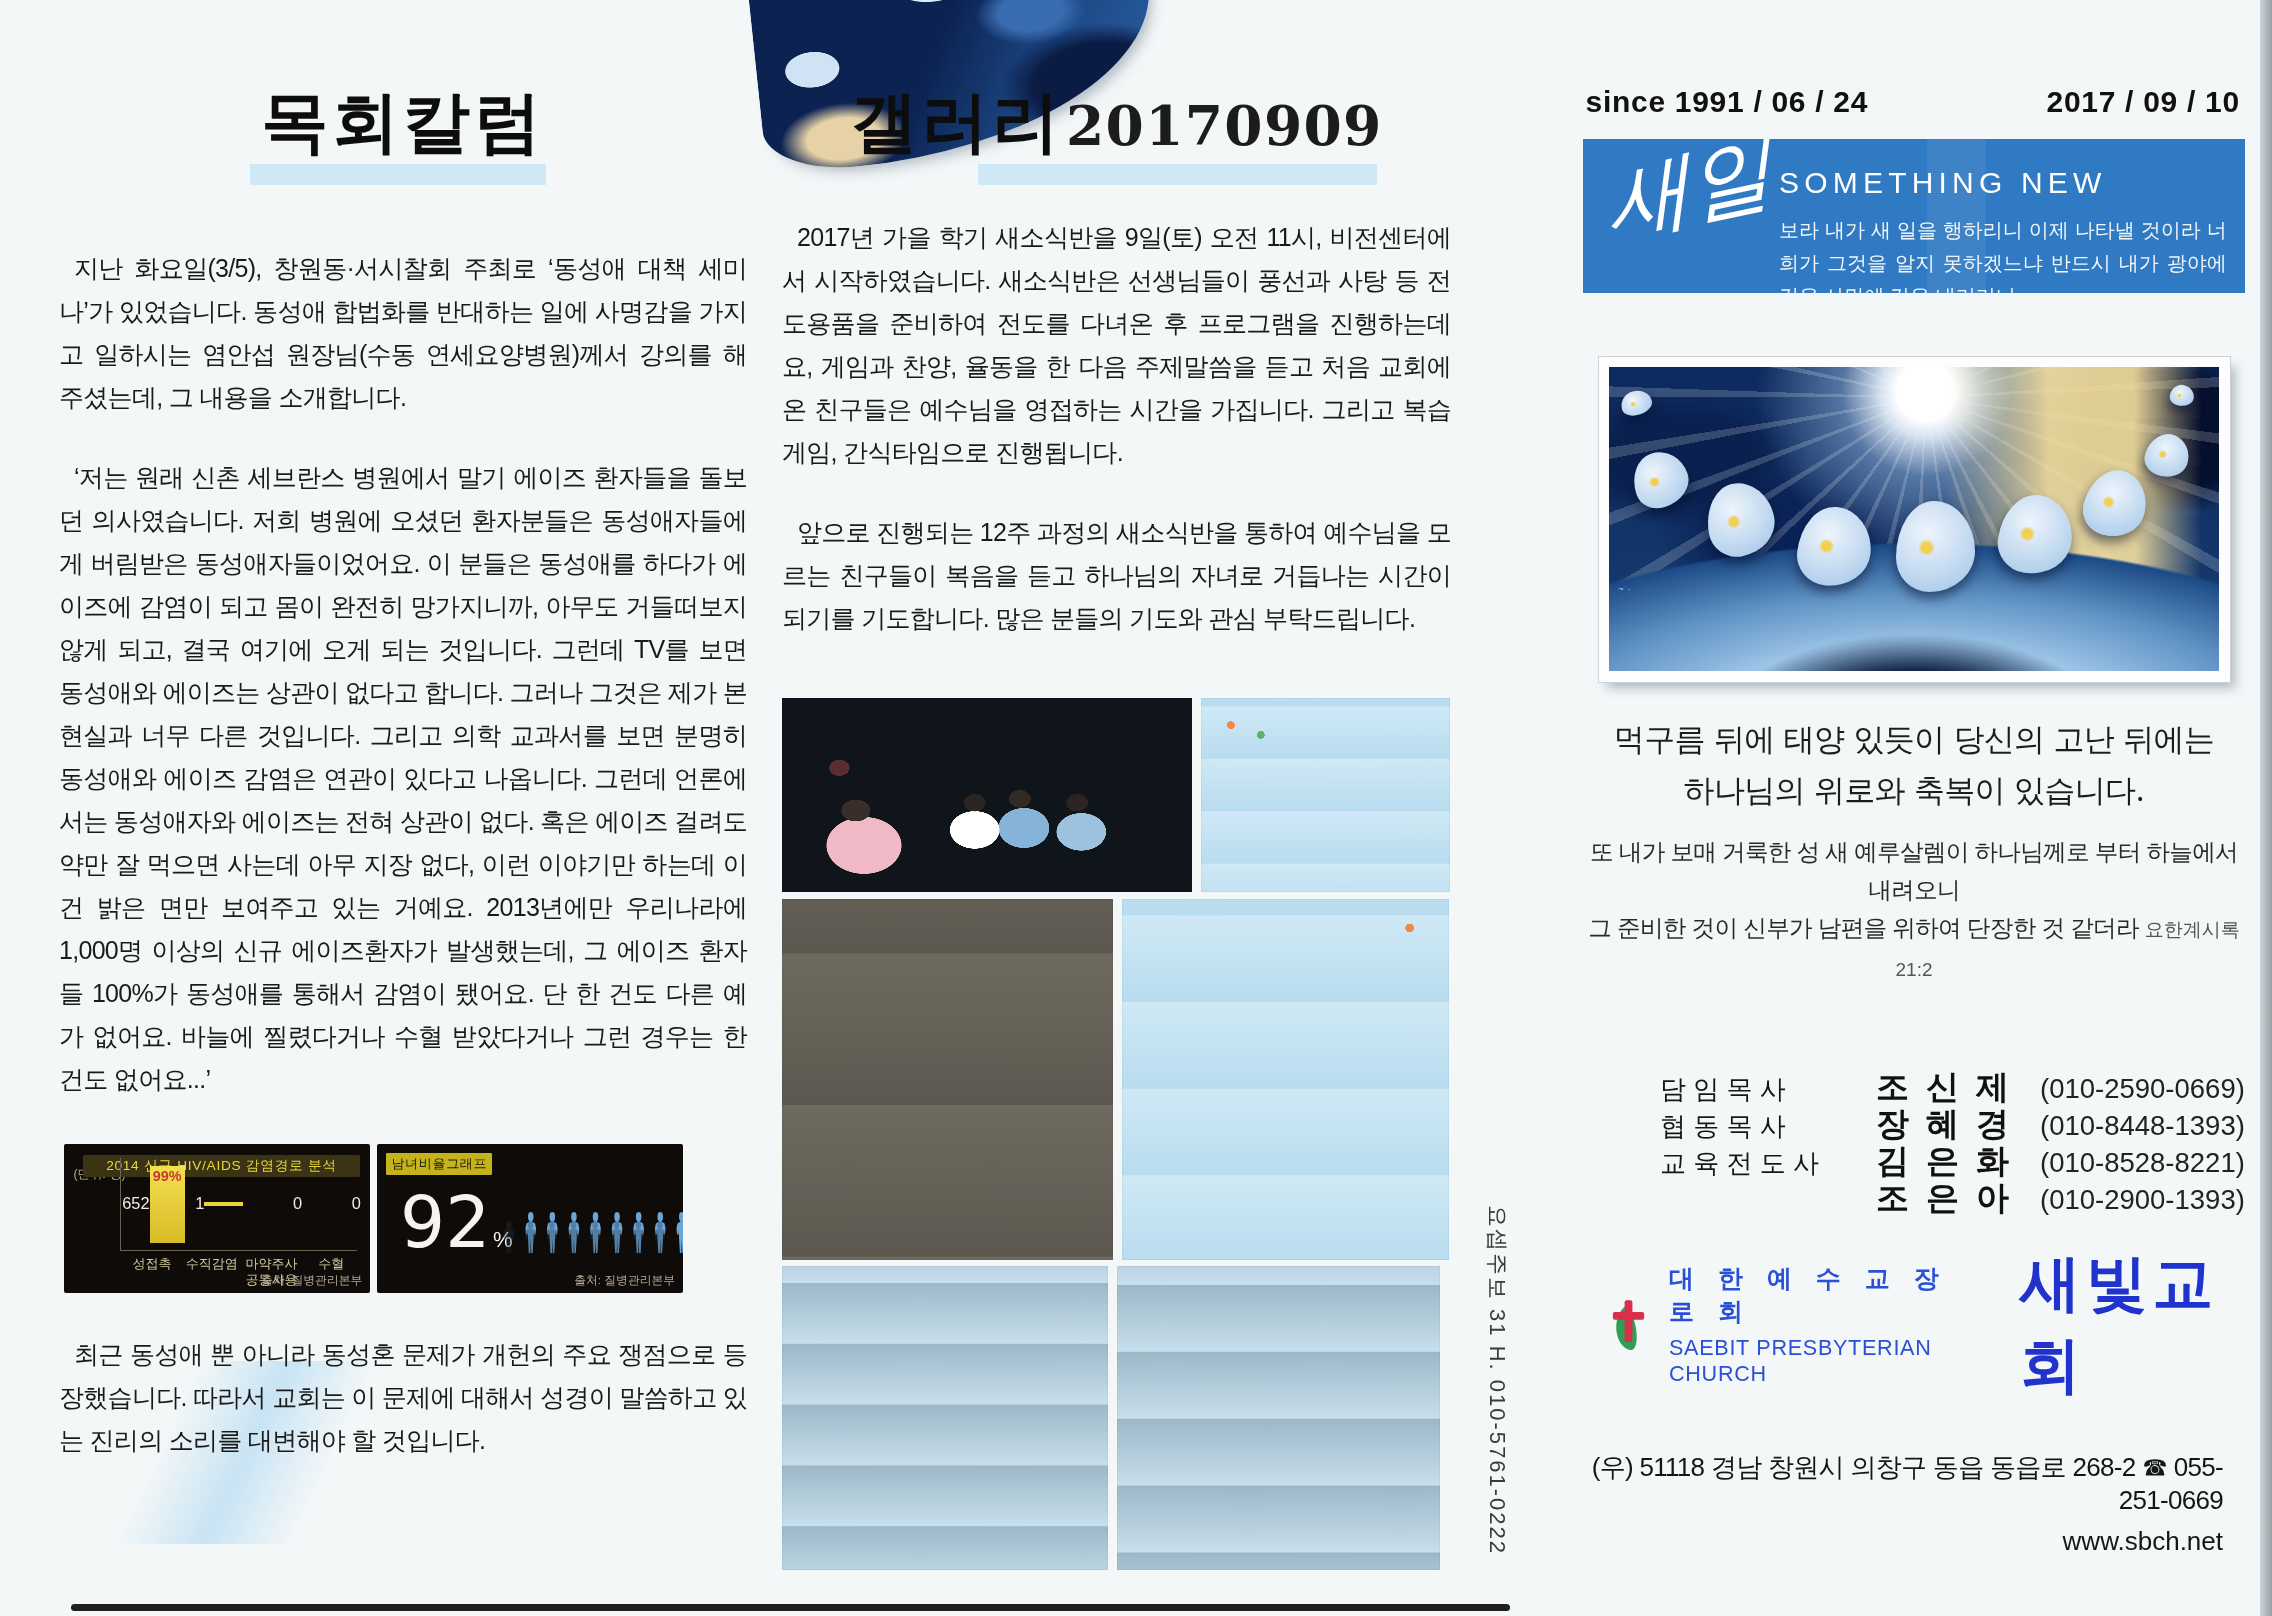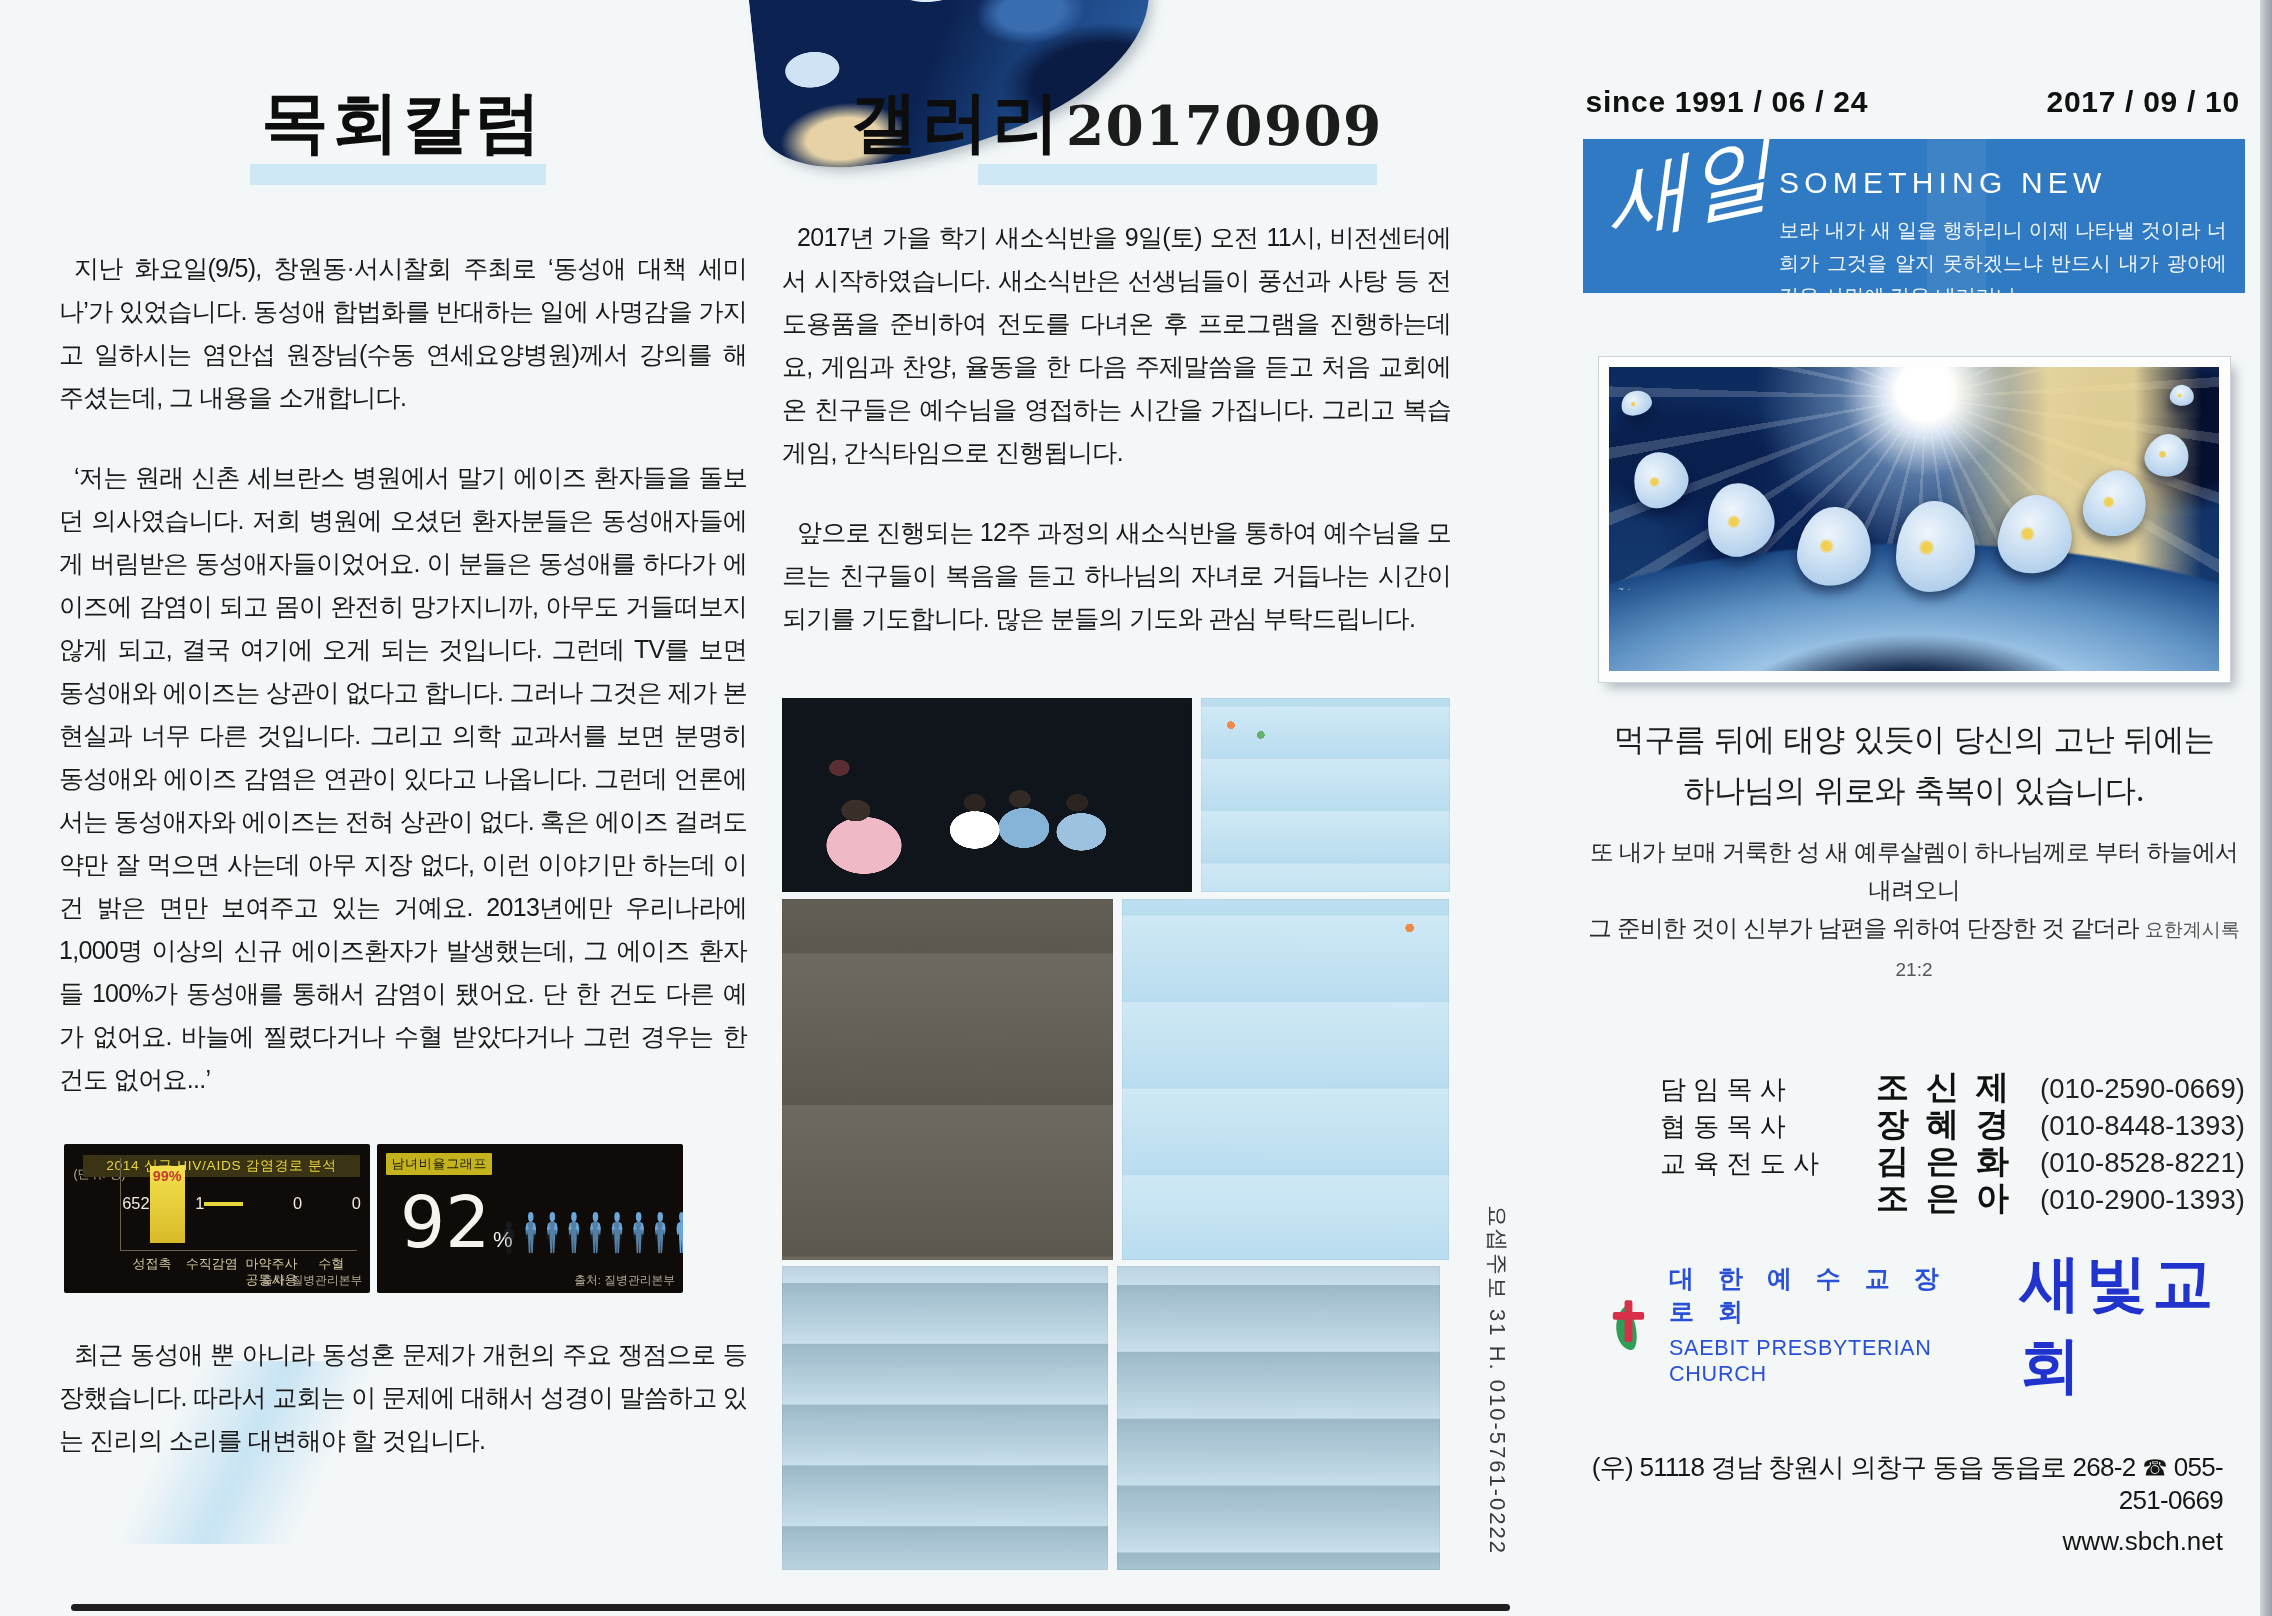--- a/index.html
+++ b/index.html
@@ -232,21 +232,21 @@
 <div class="page">
 
   <div class="blue-swish"></div>
   <div class="cover-frag"></div>
 
   <section class="col col-left">
     <div class="title-wrap">
       <span class="big-title">목회칼럼</span>
       <div class="hl-bar"></div>
     </div>
-    <p class="body-text">지난 화요일(9/5), 창원동·서시찰회 주최로 ‘동성애 대책 세미나’가 있었습니다. 동성애 합법화를 반대하는 일에 사명감을 가지고 일하시는 염안섭 원장님(수동 연세요양병원)께서 강의를 해 주셨는데, 그 내용을 소개합니다.</p>
+    <p class="body-text">지난 화요일(3/5), 창원동·서시찰회 주최로 ‘동성애 대책 세미나’가 있었습니다. 동성애 합법화를 반대하는 일에 사명감을 가지고 일하시는 염안섭 원장님(수동 연세요양병원)께서 강의를 해 주셨는데, 그 내용을 소개합니다.</p>
     <p class="body-text p-gap">‘저는 원래 신촌 세브란스 병원에서 말기 에이즈 환자들을 돌보던 의사였습니다. 저희 병원에 오셨던 환자분들은 동성애자들에게 버림받은 동성애자들이었어요. 이 분들은 동성애를 하다가 에이즈에 감염이 되고 몸이 완전히 망가지니까, 아무도 거들떠보지 않게 되고, 결국 여기에 오게 되는 것입니다. 그런데 TV를 보면 동성애와 에이즈는 상관이 없다고 합니다. 그러나 그것은 제가 본 현실과 너무 다른 것입니다. 그리고 의학 교과서를 보면 분명히 동성애와 에이즈 감염은 연관이 있다고 나옵니다. 그런데 언론에서는 동성애자와 에이즈는 전혀 상관이 없다. 혹은 에이즈 걸려도 약만 잘 먹으면 사는데 아무 지장 없다, 이런 이야기만 하는데 이건 밝은 면만 보여주고 있는 거예요. 2013년에만 우리나라에 1,000명 이상의 신규 에이즈환자가 발생했는데, 그 에이즈 환자들 100%가 동성애를 통해서 감염이 됐어요. 단 한 건도 다른 예가 없어요. 바늘에 찔렸다거나 수혈 받았다거나 그런 경우는 한 건도 없어요...’</p>
 
     <div class="charts-row">
 
       <figure class="chart chart1" style="margin:0;">
         <span class="c1-unit">(단위: 명)</span>
         <span class="c1-title">2014 신규 HIV/AIDS 감염경로 분석</span>
         <div class="c1-plot"></div>
         <div class="c1-base"></div>
         <div class="c1-cols">

